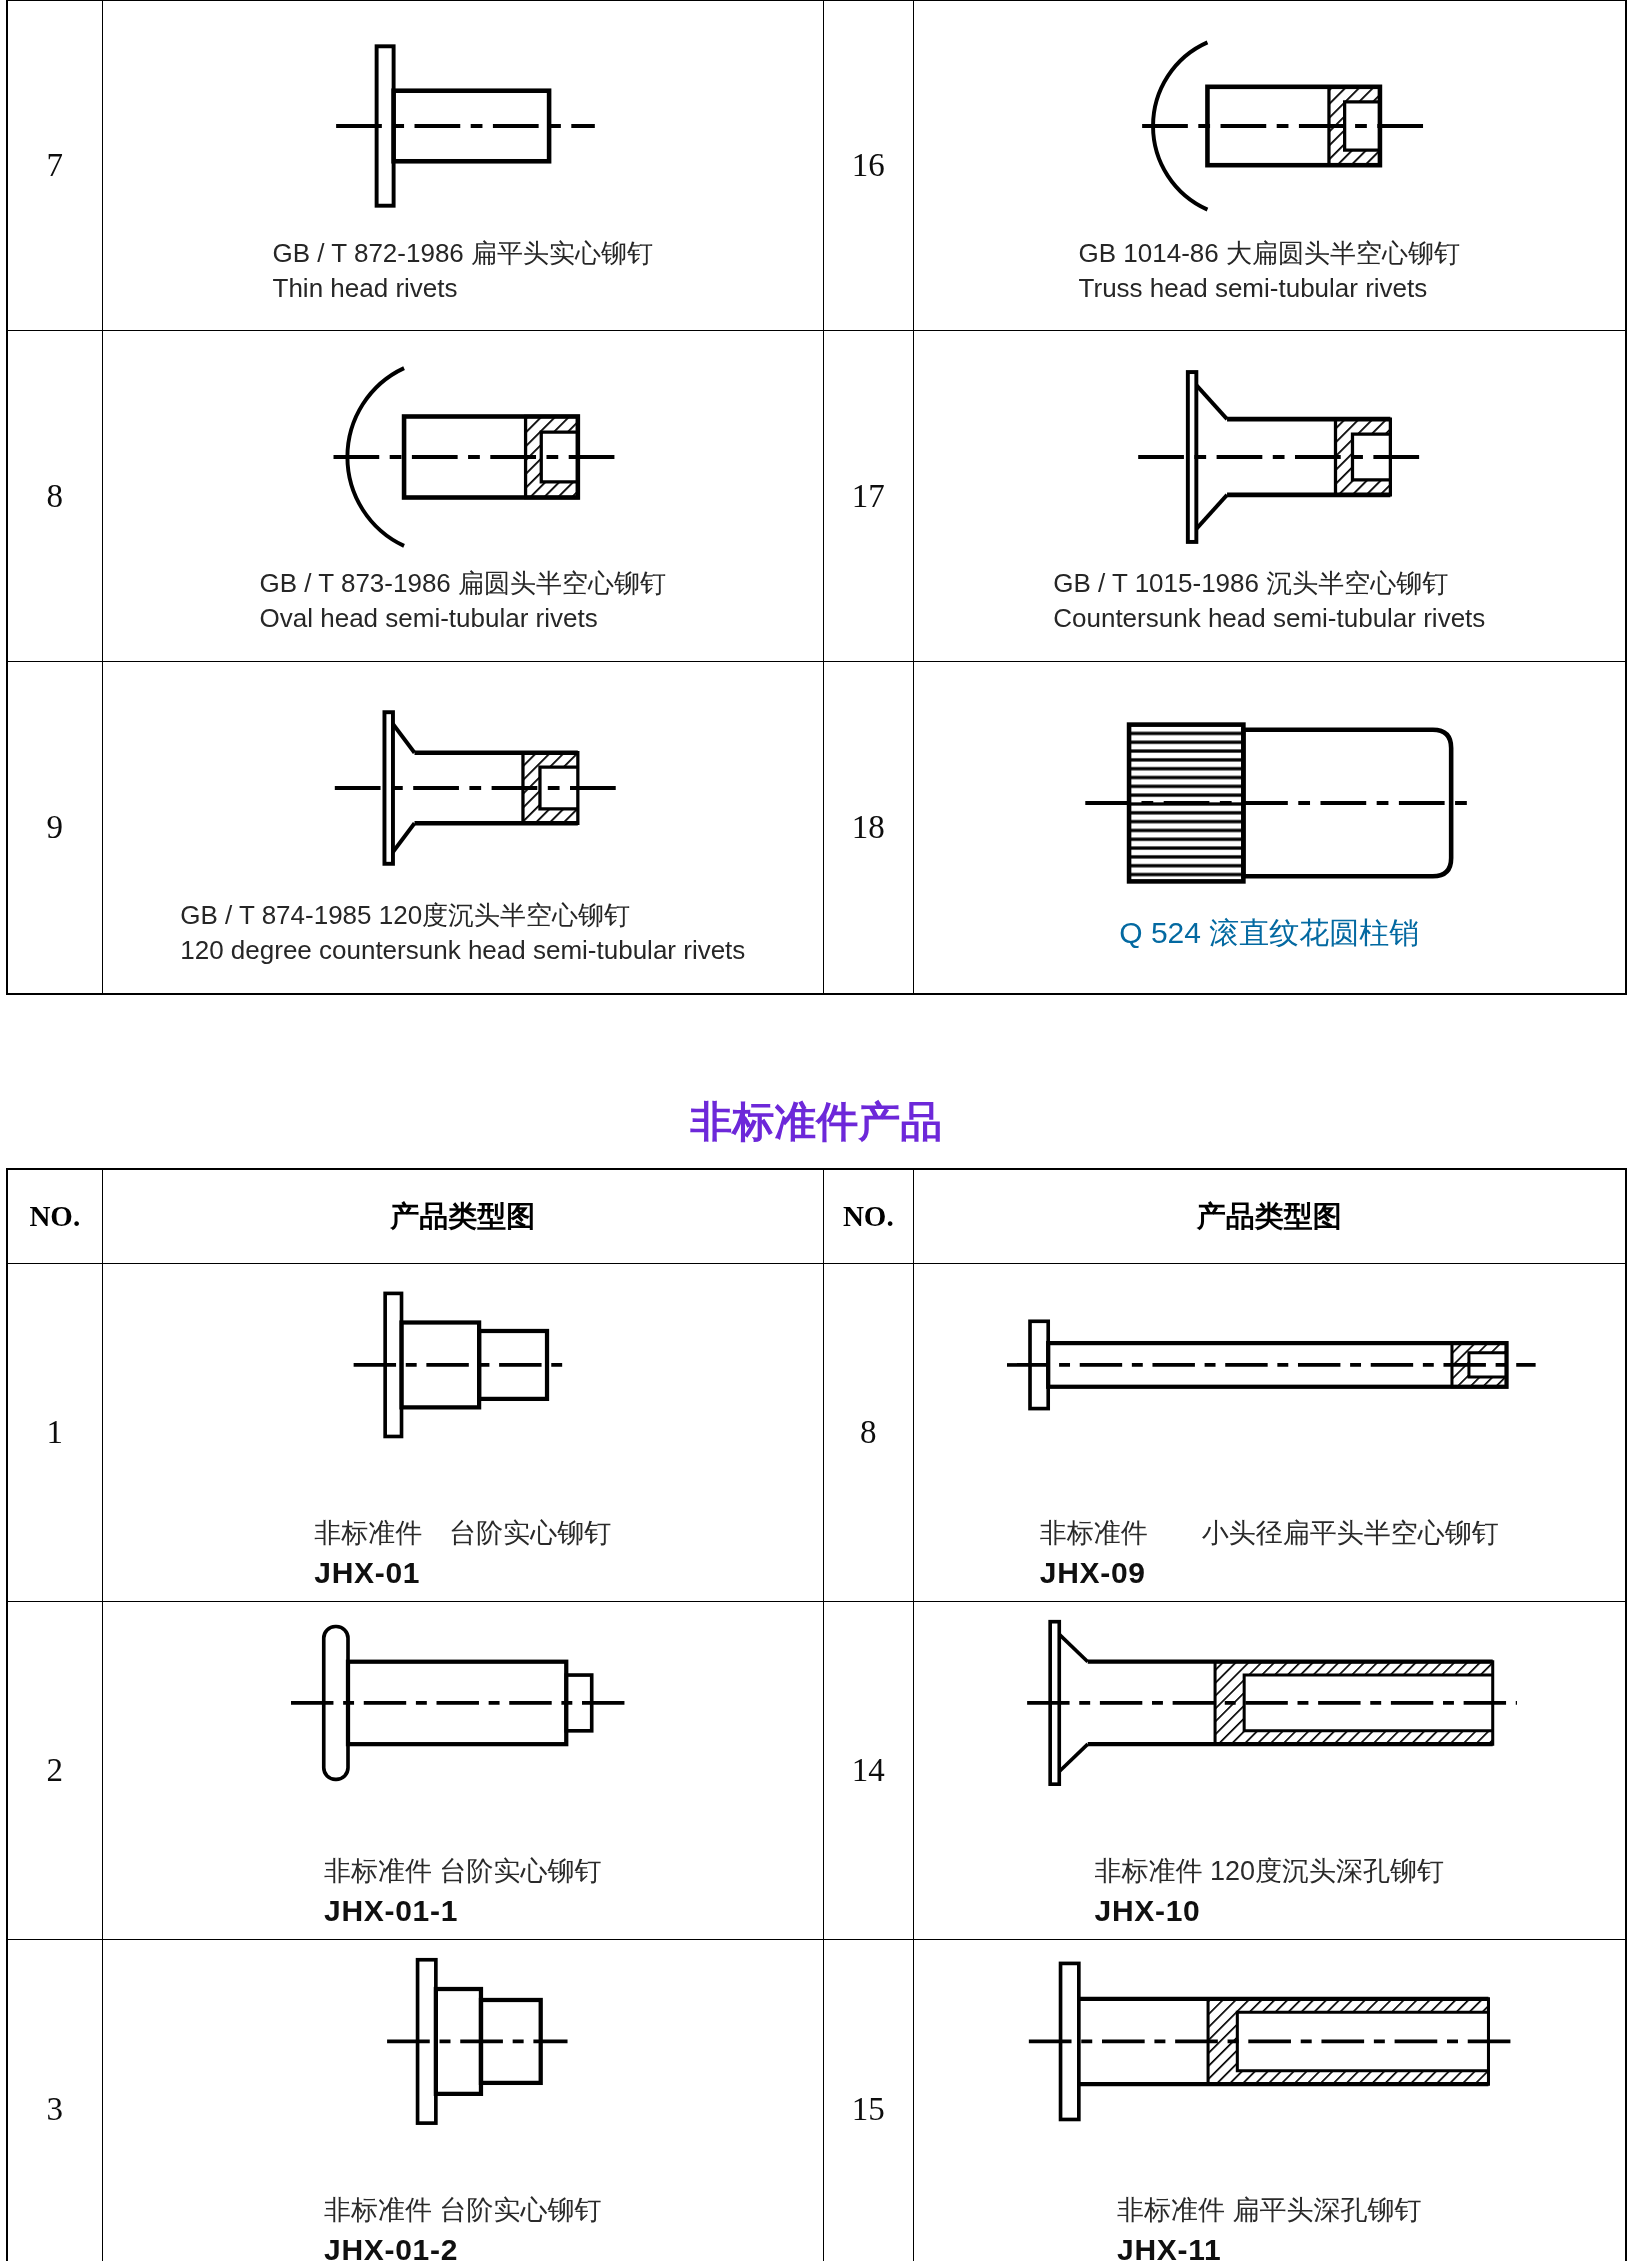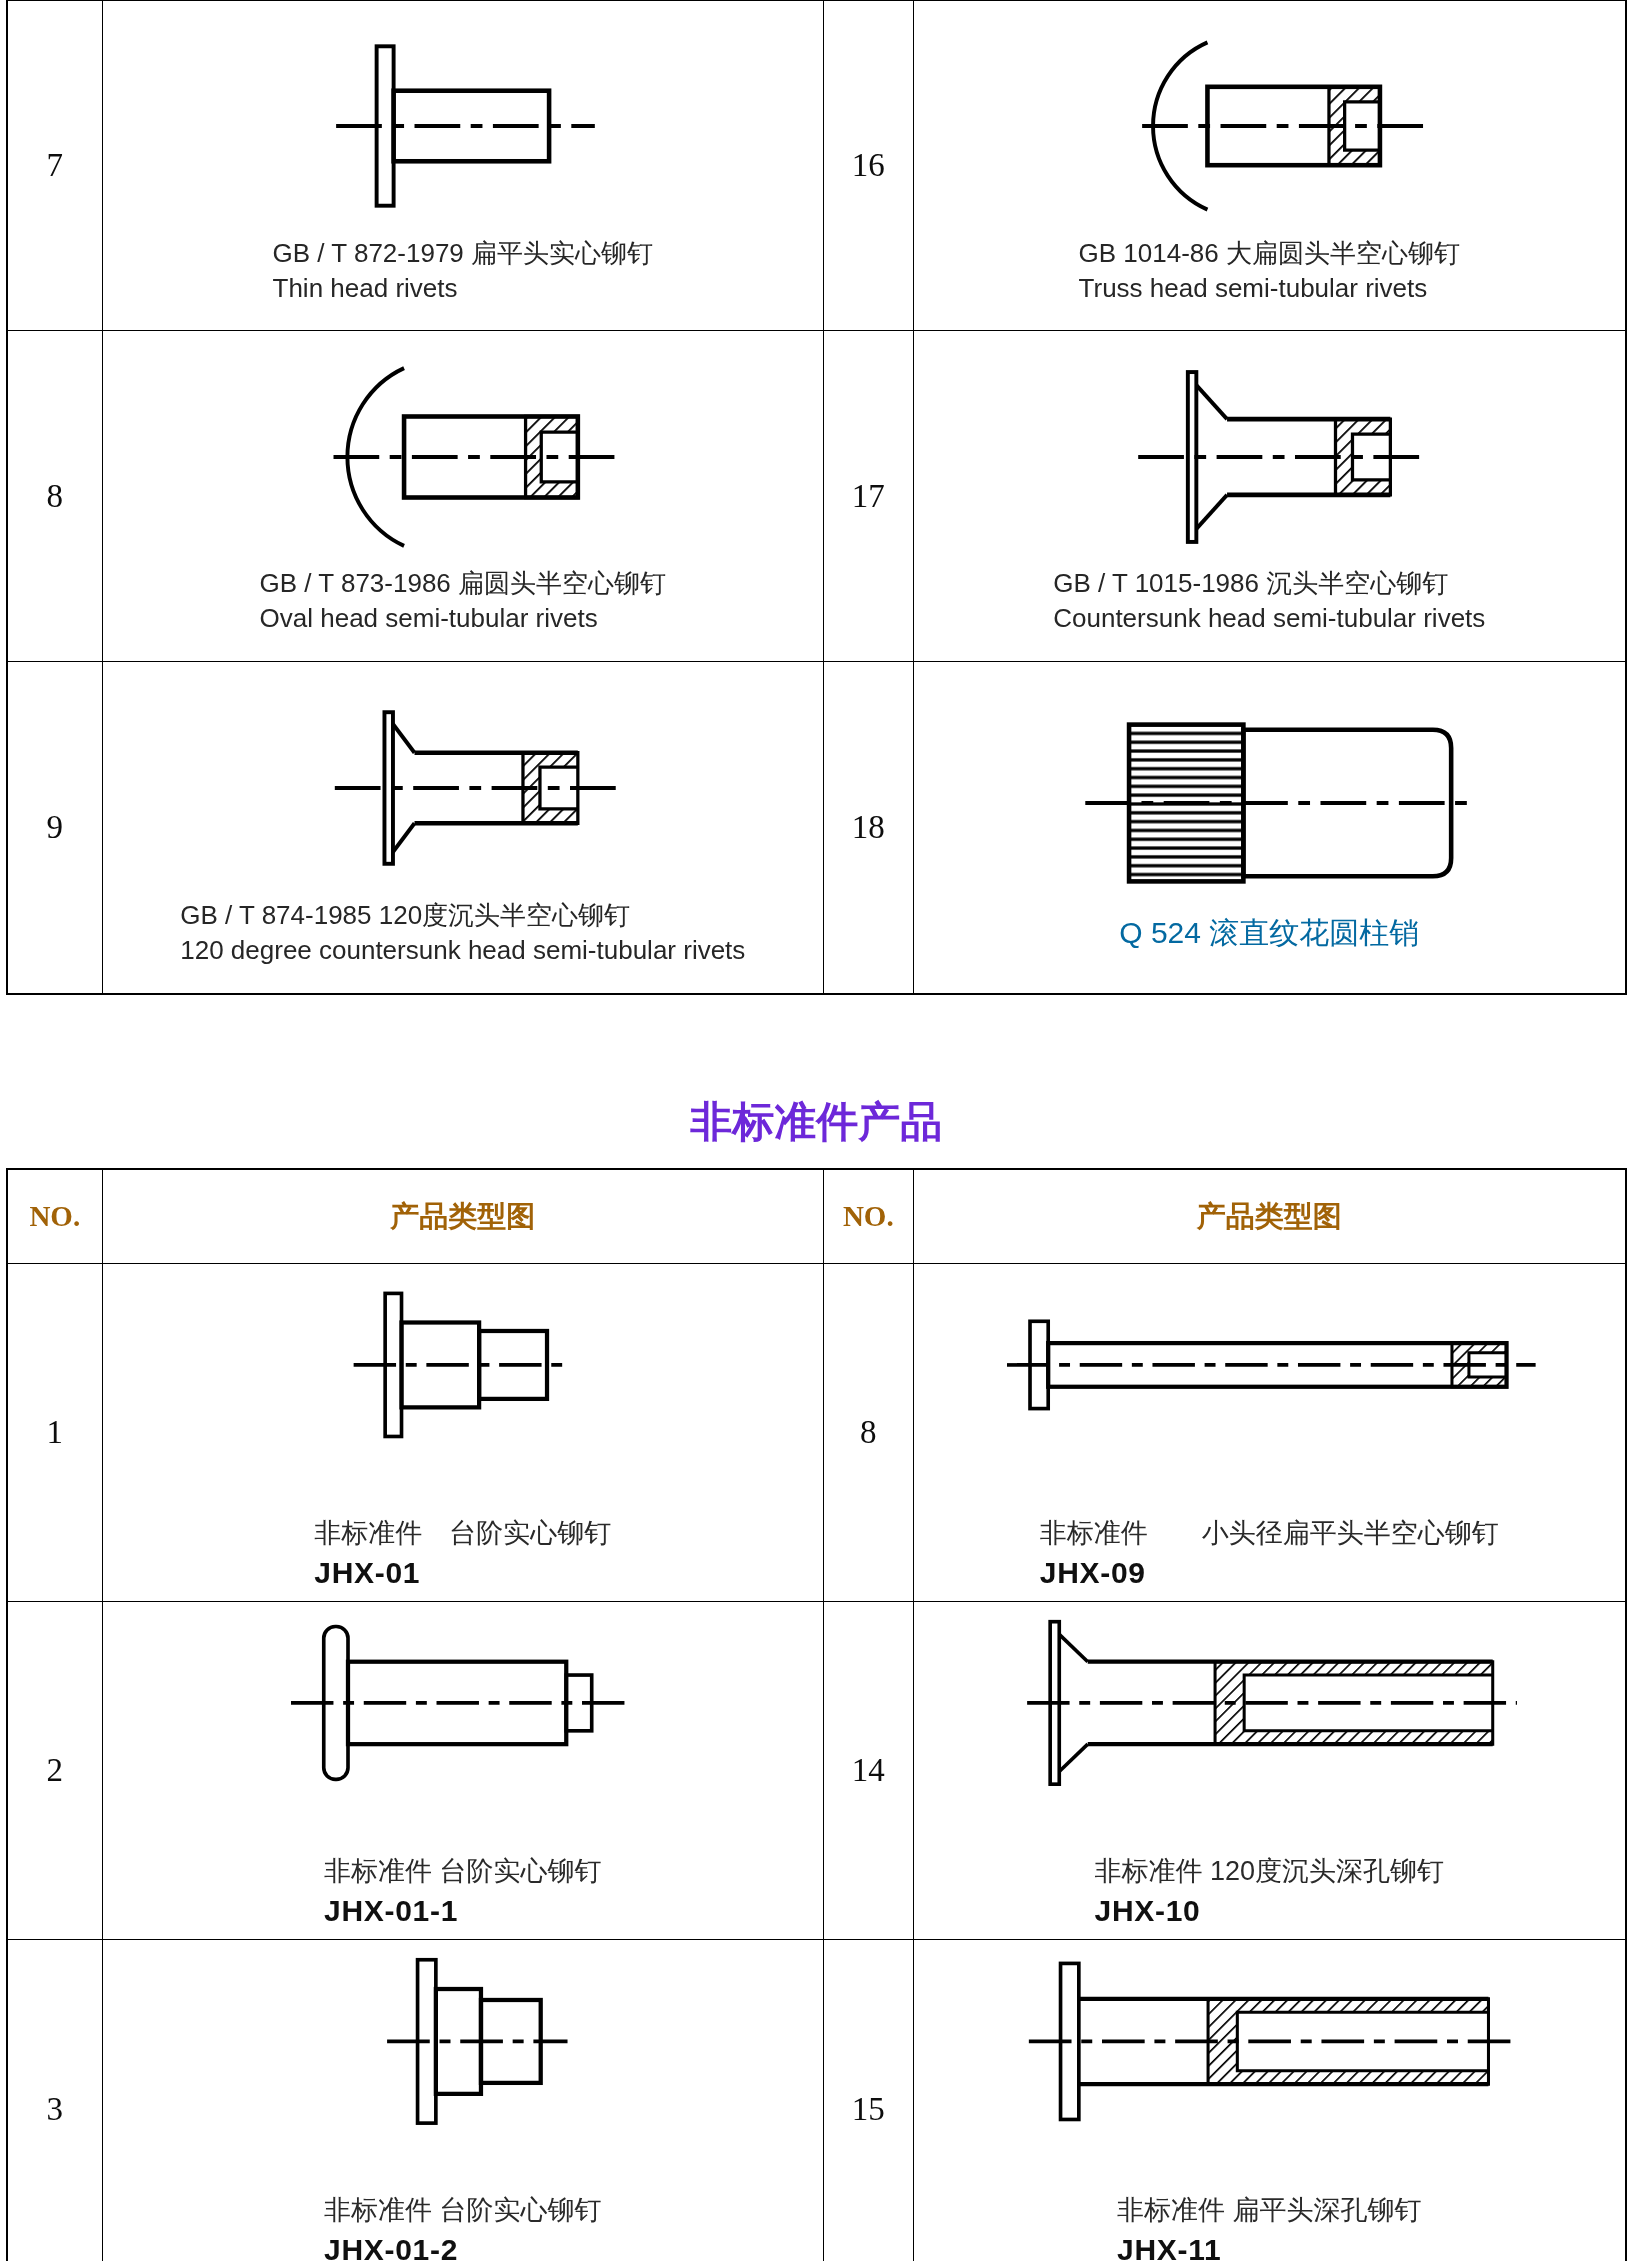--- a/index.html
+++ b/index.html
@@ -8,21 +8,21 @@
   .tbl{position:absolute;left:5.8px;width:1621px;display:grid;
        grid-template-columns:95px 721px 90px 1fr;
        border:2.2px solid #000;box-sizing:border-box;background:#fff;}
   #std{top:0;grid-template-rows:330px 331px 331px;border-top-width:1.4px;}
   #nonstd{top:1168px;grid-template-rows:94px 338px 338px 338px;}
   .c{border-right:1.4px solid #000;border-bottom:1.4px solid #000;box-sizing:border-box;
      display:flex;align-items:center;justify-content:center;background:#fff;min-width:0;}
   .lc{border-right:0!important;}
   .lr{border-bottom:0!important;}
   .no{font-family:"Liberation Serif","DejaVu Serif",serif;font-size:33px;color:#0d0d0d;}
-  .hdr{font-family:"Liberation Serif","DejaVu Serif",serif;font-weight:bold;font-size:29px;color:#a16207;}
+  .hdr{font-family:"Liberation Serif","DejaVu Serif",serif;font-weight:bold;font-size:29px;color:#000000;}
   .img{flex-direction:column;padding:10px 5.8px 7.2px;}
   .d{display:block;margin-bottom:11.5px;}
   .cap{display:flex;flex-direction:column;align-items:flex-start;color:#262626;}
   .zh,.en{font-size:26px;line-height:1.34;white-space:nowrap;}
   .zh1{font-size:27px;line-height:1.35;white-space:nowrap;color:#2a2a2a;margin-top:48px;}
   .code{font-size:30px;font-weight:bold;line-height:1.4;color:#101010;letter-spacing:0.7px;}
   .single{font-size:30px;color:#0369a1;}
   #title{position:absolute;left:5.8px;top:1094px;width:1621px;text-align:center;
          font-family:"Liberation Serif","DejaVu Serif",serif;font-weight:bold;
          font-size:42px;color:#6d28d9;}
@@ -49,21 +49,21 @@
 <div class="tbl" id="std">
 
   <div class="c no">7</div>
   <div class="c img">
     <svg class="d" viewBox="0 0 520 300" height="196">
       <line class="cl" x1="66" y1="150" x2="462" y2="150"></line>
       <rect class="s6" x="128" y="28" width="26" height="244"></rect>
       <rect class="s7" x="154" y="96" width="238" height="108"></rect>
     </svg>
     <div class="cap">
-      <div class="zh">GB / T 872-1979 扁平头实心铆钉</div>
+      <div class="zh">GB / T 872-1986 扁平头实心铆钉</div>
       <div class="en">Thin head rivets</div>
     </div>
   </div>
 
   <div class="c no">16</div>
   <div class="c img lc">
     <svg class="d" viewBox="0 0 520 300" height="196">
       <line class="cl" x1="66" y1="150" x2="498" y2="150"></line>
       <path class="s6" d="M166 22 A140 140 0 0 0 166 278"></path>
       <rect class="s7" x="166" y="90" width="264" height="120"></rect>

